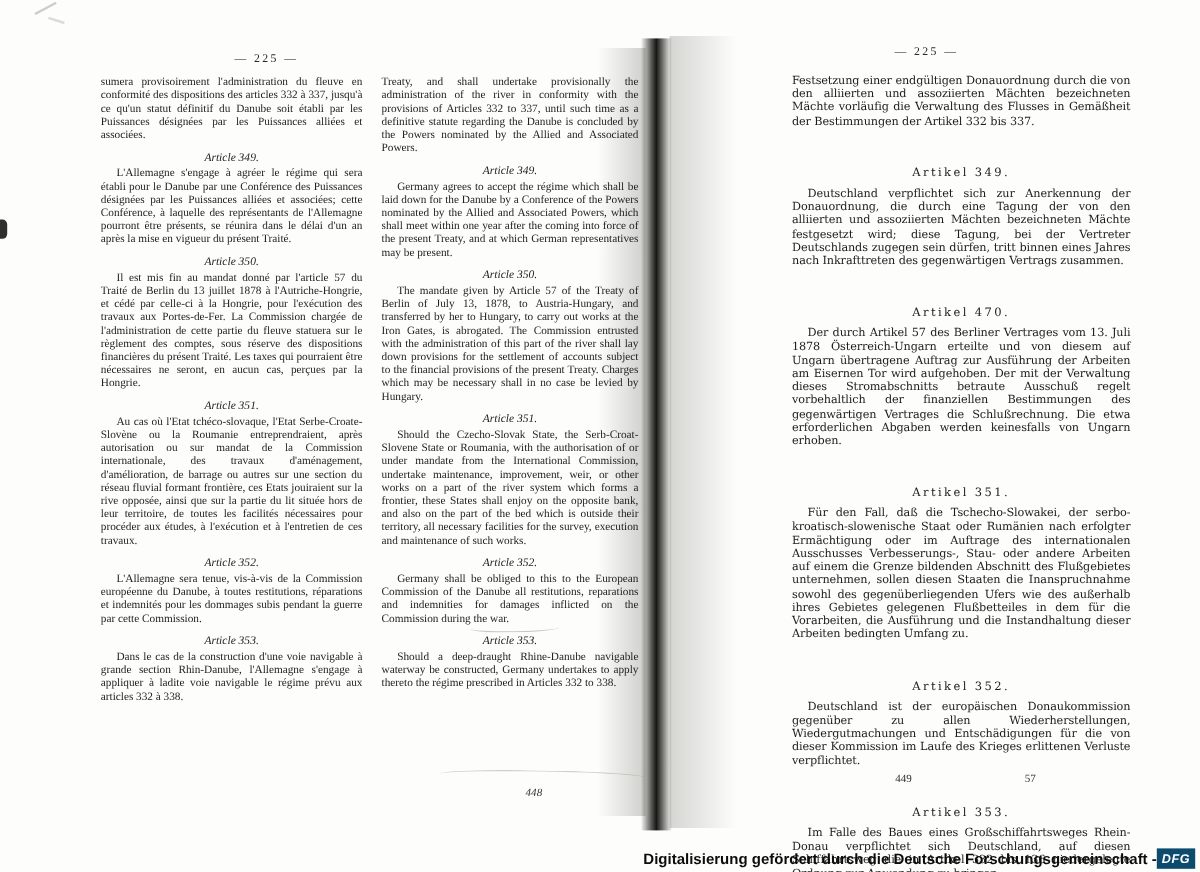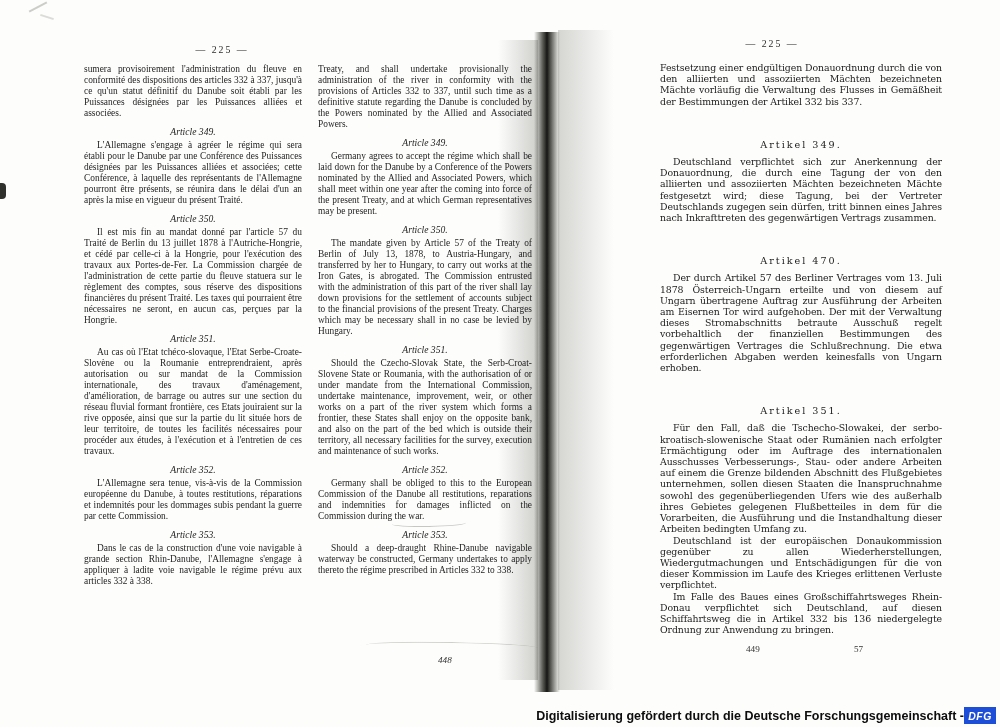--- a/index.html
+++ b/index.html
@@ -67,21 +67,21 @@
   
   .credit-bar {
     position:absolute; right:4px; bottom:3px;
     display:flex; align-items:center; gap:0;text-align:center;
   }
   .credit-text {
     font-family:"Liberation Sans", sans-serif;
     font-weight:bold; font-size:12.5px; color:#0d0d0d; white-space:nowrap;
   }
   .dfg-logo {
-    width:32px; height:17px; background:#1d4ed8;
+    width:32px; height:17px; background:#0c4a6e;
     display:flex; align-items:center; justify-content:center;
     color:#fff; font-family:"Liberation Sans", sans-serif;
     font-weight:bold; font-style:italic; font-size:10.5px; letter-spacing:.5px;
   }
 </style>
 </head>
 <body>
 
 <div class="scan">
 
@@ -157,23 +157,25 @@
     </div>
     <div>
       <p class="art-heading">Artikel 470.</p>
       <p class="art-body">Der durch Artikel 57 des Berliner Vertrages vom 13. Juli 1878 Österreich-Ungarn erteilte und von diesem auf Ungarn übertragene Auftrag zur Ausführung der Arbeiten am Eisernen Tor wird aufgehoben. Der mit der Verwaltung dieses Stromabschnitts betraute Ausschuß regelt vorbehaltlich der finanziellen Bestimmungen des gegenwärtigen Vertrages die Schlußrechnung. Die etwa erforderlichen Abgaben werden keinesfalls von Ungarn erhoben.</p>
     </div>
     <div>
       <p class="art-heading">Artikel 351.</p>
       <p class="art-body">Für den Fall, daß die Tschecho-Slowakei, der serbo-kroatisch-slowenische Staat oder Rumänien nach erfolgter Ermächtigung oder im Auftrage des internationalen Ausschusses Verbesserungs-, Stau- oder andere Arbeiten auf einem die Grenze bildenden Abschnitt des Flußgebietes unternehmen, sollen diesen Staaten die Inanspruchnahme sowohl des gegenüberliegenden Ufers wie des außerhalb ihres Gebietes gelegenen Flußbetteiles in dem für die Vorarbeiten, die Ausführung und die Instandhaltung dieser Arbeiten bedingten Umfang zu.</p>
     </div>
     <div>
+      <p class="art-heading">Artikel 352.</p>
       <p class="art-body">Deutschland ist der europäischen Donaukommission gegenüber zu allen Wiederherstellungen, Wiedergutmachungen und Entschädigungen für die von dieser Kommission im Laufe des Krieges erlittenen Verluste verpflichtet.</p>
     </div>
     <div>
+      <p class="art-heading">Artikel 353.</p>
       <p class="art-body">Im Falle des Baues eines Großschiffahrtsweges Rhein-Donau verpflichtet sich Deutschland, auf diesen Schiffahrtsweg die in Artikel 332 bis 136 niedergelegte Ordnung zur Anwendung zu bringen.</p>
     </div>
   </div>
 
   <div class="credit-bar">
     <span class="credit-text">Digitalisierung gefördert durch die Deutsche Forschungsgemeinschaft -</span>
     <span class="dfg-logo">
       <span>DFG</span>
     </span>
   </div>

